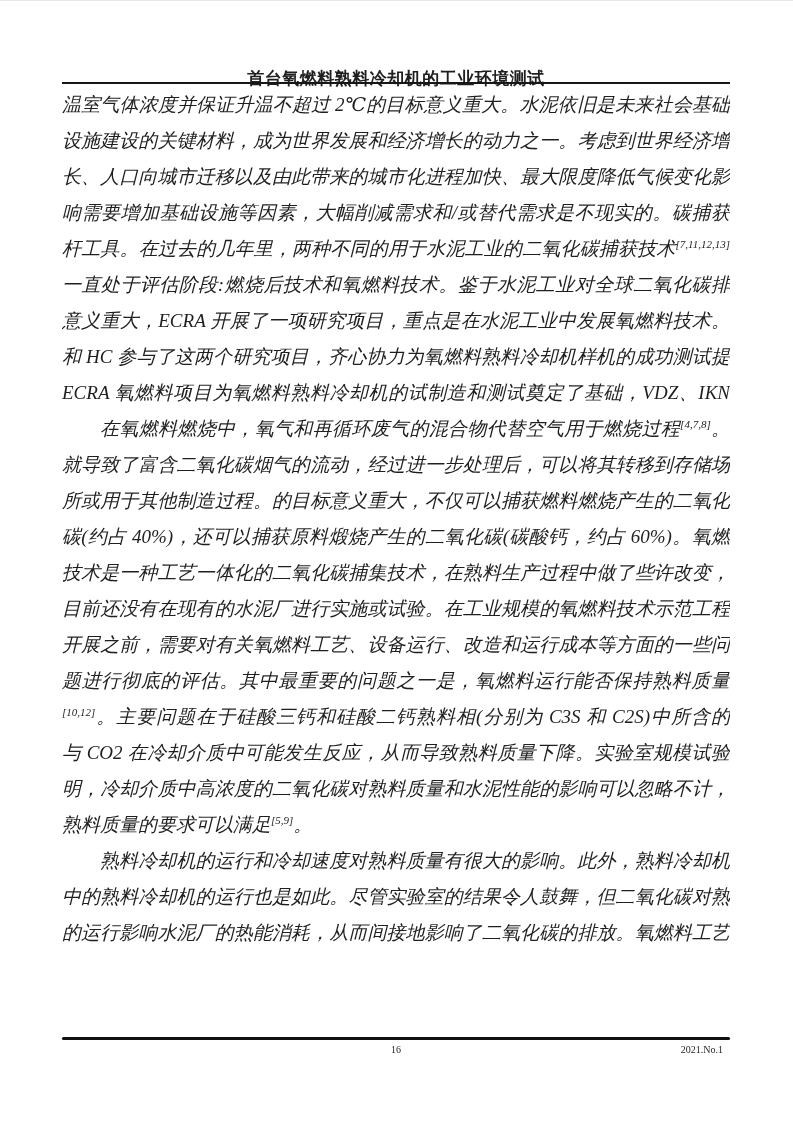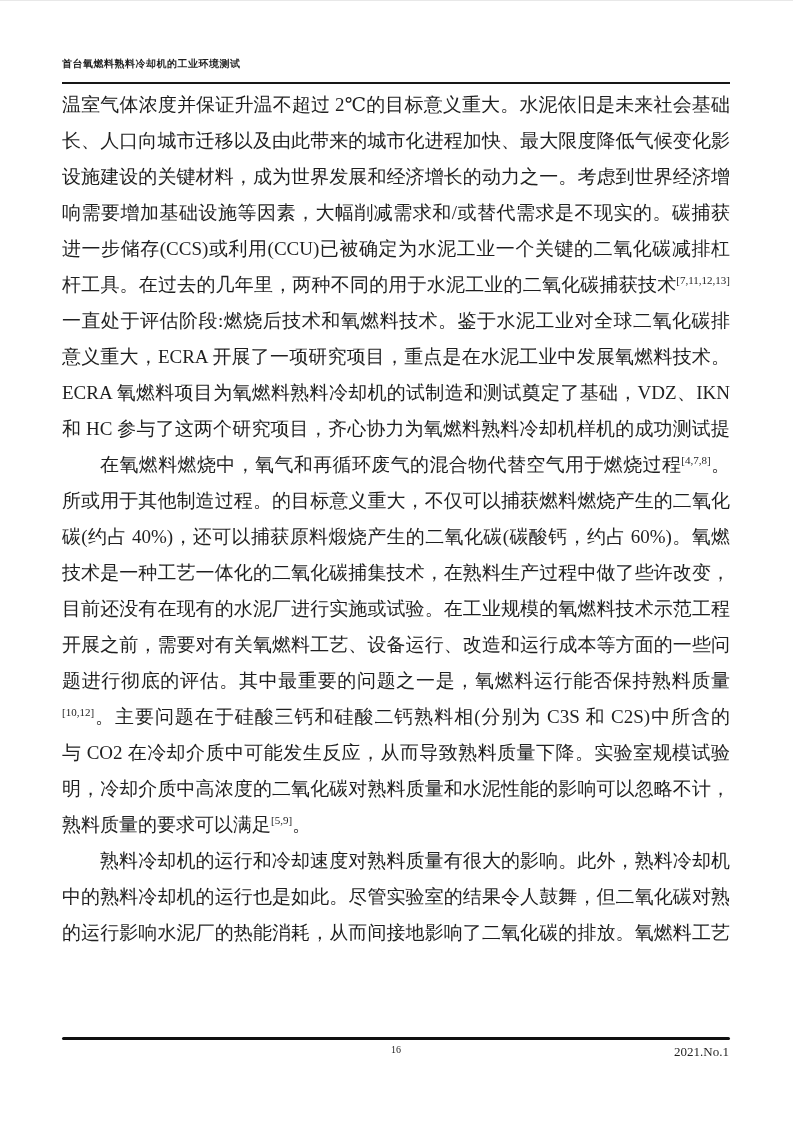--- a/index.html
+++ b/index.html
@@ -8,35 +8,37 @@
     width: 793px;
     height: 1122px;
     background: #ffffff;
     font-family: "Liberation Serif", "DejaVu Serif", serif;
     color: #1f1f1f;
     overflow: hidden;
     border-top: 1px solid #e8e8e8;
   }
   .header-title {
     position: absolute;
-    top: 56px; left: 62px; width: 668px;
-    font-size: 10px;
+    top: 66px; left: 62px; width: 668px;
+    text-align: center;
+    font-size: 17px;
     font-weight: 600;
     letter-spacing: 0.5px;
     white-space: nowrap;
   }
   .header-rule {
     position: absolute;
     top: 81px; left: 62px; width: 668px; height: 2px;
     background: #161616;
   }
   .doc-body {
     position: absolute;
     top: 86px; left: 62px; width: 668px; height: 940px;
     overflow: hidden;
+    font-style: italic;
   }
   .line {
     font-size: 19px;
     line-height: 36px;
     height: 36px;
     text-align: justify;
     text-align-last: justify;
     overflow: hidden;
   }
   .line.end { text-align-last: left; }
@@ -54,45 +56,45 @@
     border-radius: 2px;
   }
   .footer-pageno {
     position: absolute;
     top: 1043px; left: 62px; width: 668px;
     text-align: center;
     font-size: 10px;
   }
   .footer-issue {
     position: absolute;
-    top: 1043px; right: 64px;
-    font-size: 13px;
+    top: 1043px; right: 70px;
+    font-size: 10px;
   }
 </style>
 </head>
 <body>
 
 <div class="page">
 
   <div class="header-title">首台氧燃料熟料冷却机的工业环境测试</div>
 
   <div class="header-rule"></div>
 
   <div class="doc-body">
       <div class="line">温室气体浓度并保证升温不超过 2℃的目标意义重大。水泥依旧是未来社会基础</div>
+      <div class="line">设施建设的关键材料，成为世界发展和经济增长的动力之一。考虑到世界经济增</div>
       <div class="line">长、人口向城市迁移以及由此带来的城市化进程加快、最大限度降低气候变化影</div>
-      <div class="line">设施建设的关键材料，成为世界发展和经济增长的动力之一。考虑到世界经济增</div>
       <div class="line">响需要增加基础设施等因素，大幅削减需求和/或替代需求是不现实的。碳捕获并</div>
-      <div class="line">进一步储存(CCS)或利用(CCU)已被确定为水泥工业一个关键的二氧化碳减排杠</div>
       <div class="line">杆工具。在过去的几年里，两种不同的用于水泥工业的二氧化碳捕获技术<sup>[7,11,12,13]</sup></div>
       <div class="line">一直处于评估阶段:燃烧后技术和氧燃料技术。鉴于水泥工业对全球二氧化碳排放</div>
       <div class="line">意义重大，ECRA 开展了一项研究项目，重点是在水泥工业中发展氧燃料技术。</div>
+      <div class="line">和 HC 参与了这两个研究项目，齐心协力为氧燃料熟料冷却机样机的成功测试提</div>
       <div class="line">ECRA 氧燃料项目为氧燃料熟料冷却机的试制造和测试奠定了基础，VDZ、IKN</div>
-      <div class="line">和 HC 参与了这两个研究项目，齐心协力为氧燃料熟料冷却机样机的成功测试提</div>
       <div class="line indent">在氧燃料燃烧中，氧气和再循环废气的混合物代替空气用于燃烧过程<sup>[4,7,8]</sup>。这</div>
+      <div class="line">就导致了富含二氧化碳烟气的流动，经过进一步处理后，可以将其转移到存储场</div>
       <div class="line">所或用于其他制造过程。的目标意义重大，不仅可以捕获燃料燃烧产生的二氧化</div>
       <div class="line">碳(约占 40%)，还可以捕获原料煅烧产生的二氧化碳(碳酸钙，约占 60%)。氧燃料</div>
       <div class="line">技术是一种工艺一体化的二氧化碳捕集技术，在熟料生产过程中做了些许改变，</div>
       <div class="line">目前还没有在现有的水泥厂进行实施或试验。在工业规模的氧燃料技术示范工程</div>
       <div class="line">开展之前，需要对有关氧燃料工艺、设备运行、改造和运行成本等方面的一些问</div>
       <div class="line">题进行彻底的评估。其中最重要的问题之一是，氧燃料运行能否保持熟料质量</div>
       <div class="line"><sup>[10,12]</sup>。主要问题在于硅酸三钙和硅酸二钙熟料相(分别为 C3S 和 C2S)中所含的 CaO</div>
       <div class="line">与 CO2 在冷却介质中可能发生反应，从而导致熟料质量下降。实验室规模试验表</div>
       <div class="line">明，冷却介质中高浓度的二氧化碳对熟料质量和水泥性能的影响可以忽略不计，</div>
       <div class="line end">熟料质量的要求可以满足<sup>[5,9]</sup>。</div>

